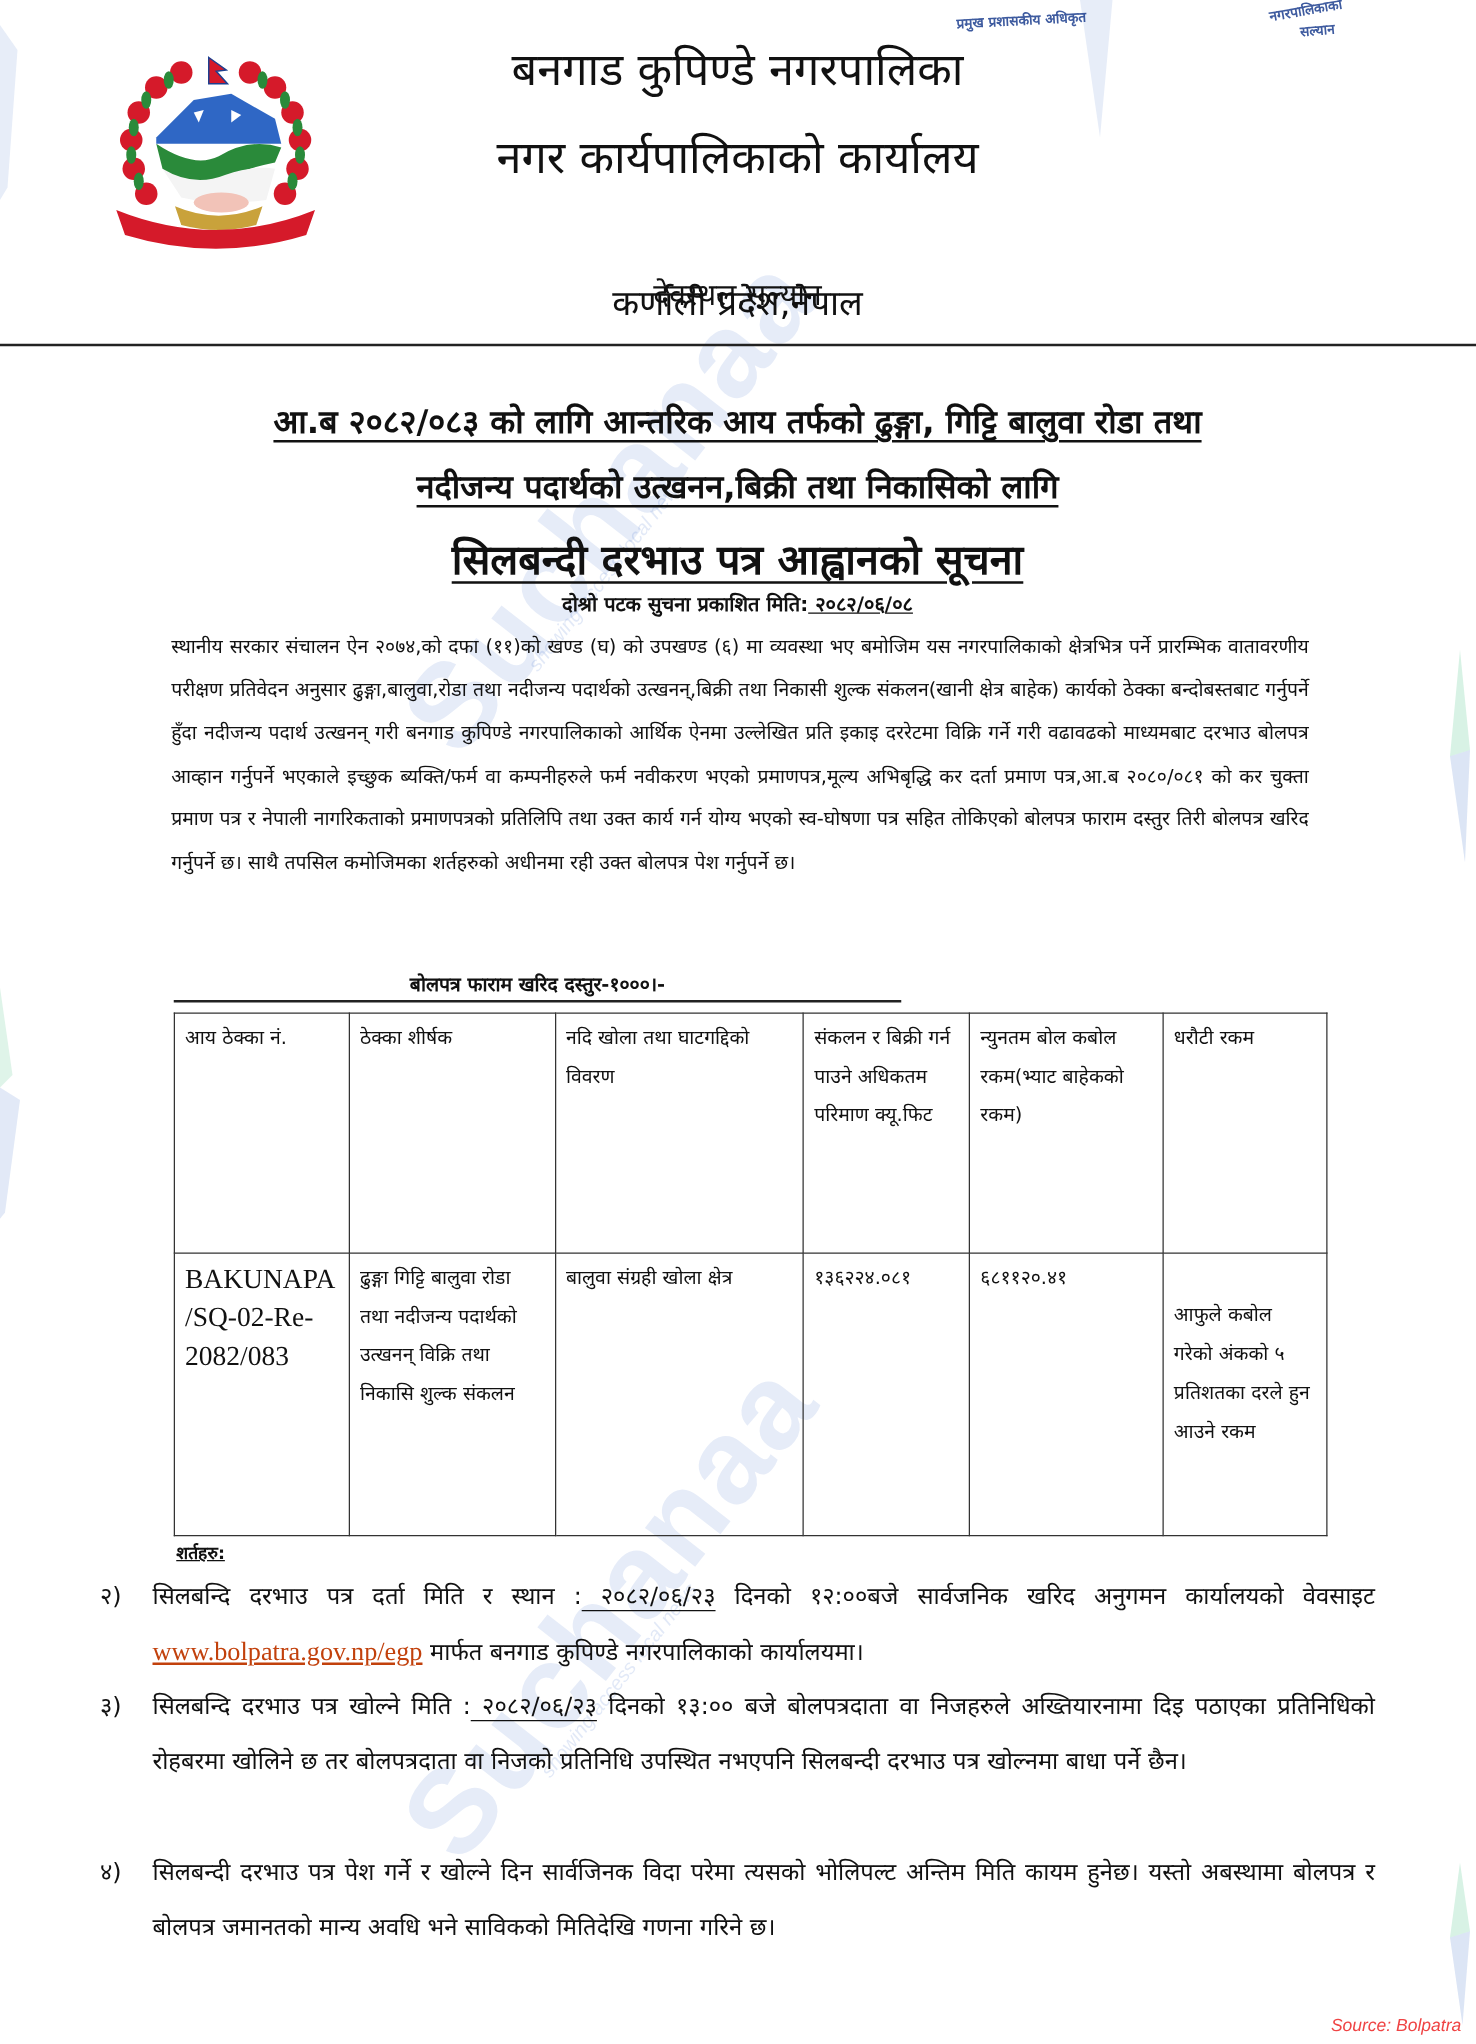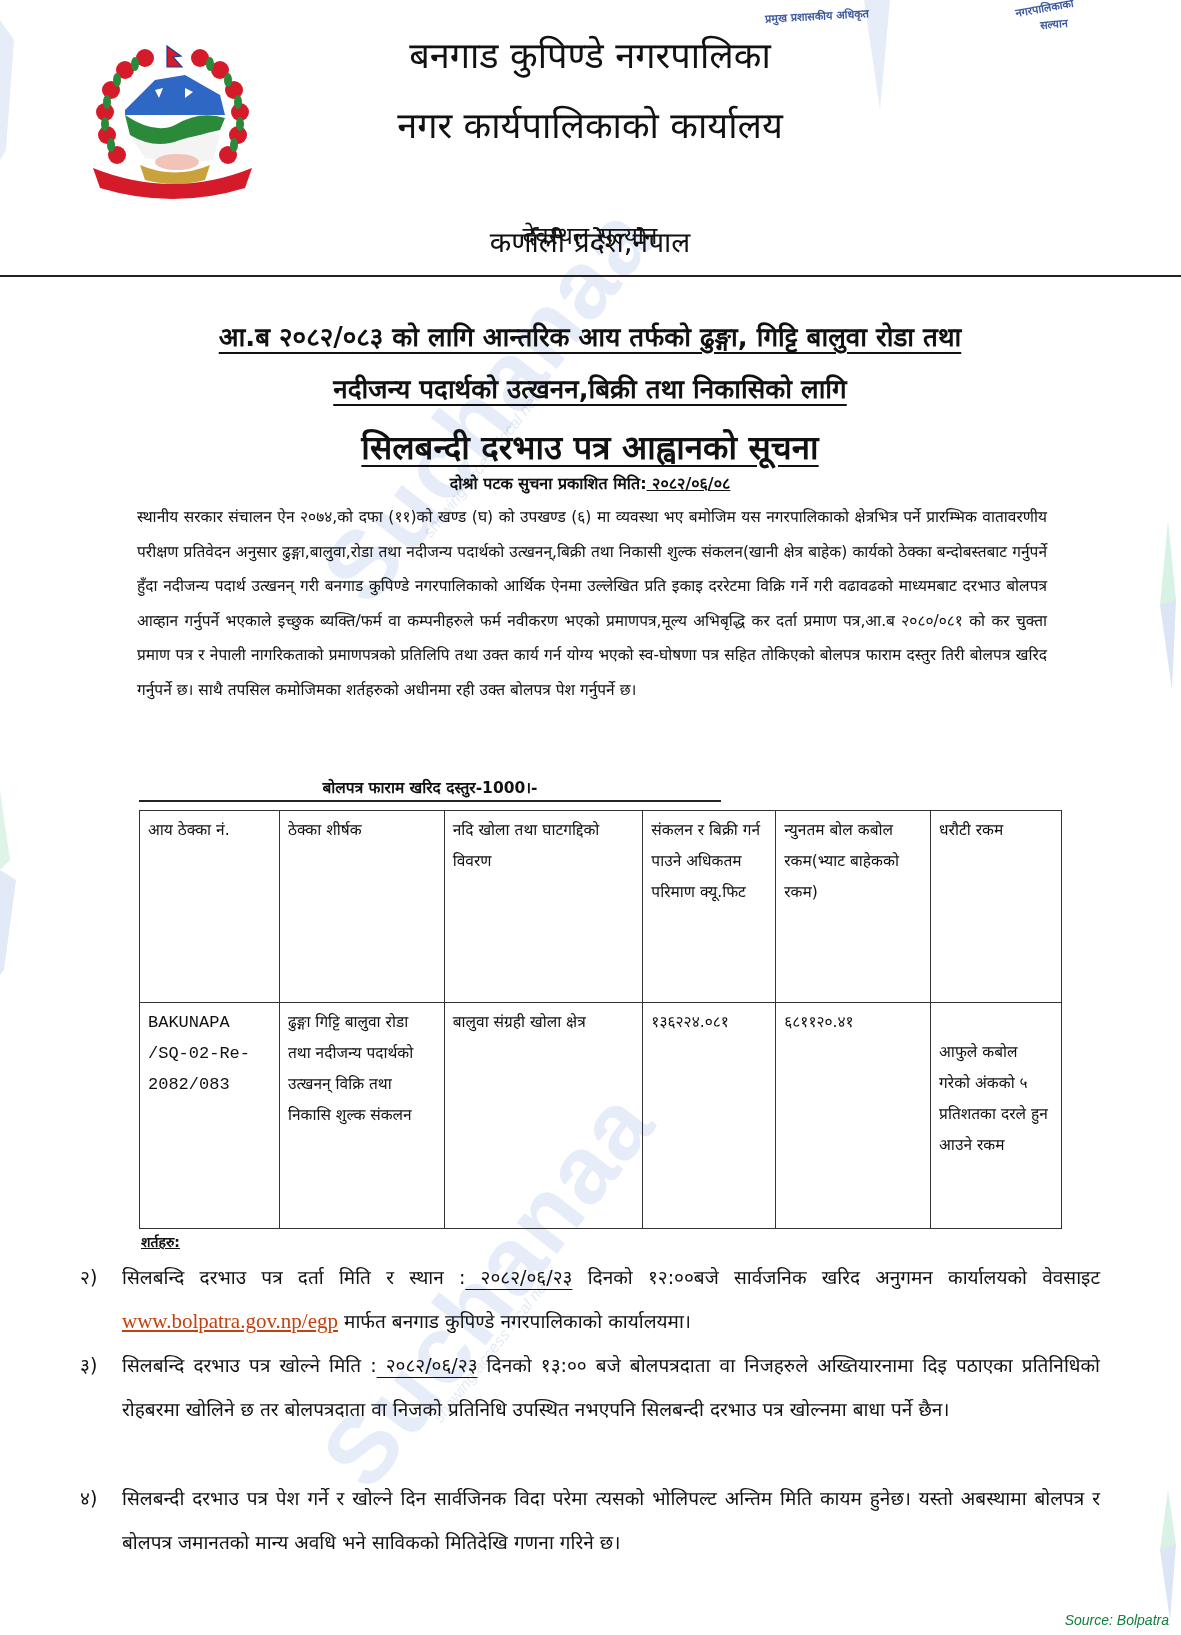--- a/index.html
+++ b/index.html
@@ -48,28 +48,28 @@
   table.bid {
     position: absolute; top: 810px; left: 139px; width: 923px; border-collapse: collapse;
     font-size: 15.5px; line-height: 31px;
   }
   table.bid td, table.bid th {
     border: 1.5px solid #333; vertical-align: top; padding: 4px 8px; font-weight: normal; text-align: left;
   }
   table.bid thead th { height: 183px; }
   table.bid tbody td { height: 187px; }
   .left { text-align: left !important; }
-  .serif { font-family: Liberation Mono, monospace; font-size: 17px; }
+  .serif { font-family: Liberation Serif, serif; font-size: 22px; }
   .terms-h { position: absolute; top: 1232px; left: 141px; font-size: 14px; font-weight: bold; text-decoration: underline; }
   .term { position: absolute; left: 80px; width: 1020px; font-size: 19px; line-height: 44px; }
   .term .num { position: absolute; left: 0; top: 0; }
   .term .body { margin-left: 42px; text-align: justify; }
   .u2 { text-decoration: underline; text-underline-offset: 5px; }
   .link { color: #c2410c; text-decoration: underline; font-family: "Liberation Serif", serif; font-size: 21px; }
-  .source { position: absolute; right: 12px; top: 1612px; font-size: 14px; font-style: italic; font-family: "Liberation Sans", sans-serif; color: #15803d; }
+  .source { position: absolute; right: 12px; top: 1612px; font-size: 14px; font-style: italic; font-family: "Liberation Sans", sans-serif; color: #ef4444; }
 </style>
 </head>
 <body>
 
 <svg class="wm-arrow" style="left:0;top:0" width="20" height="300" viewBox="0 0 20 300">
   <polygon points="0,20 14,40 6,150 0,160" fill="rgba(60,110,200,0.12)"></polygon>
 </svg>
 <svg class="wm-arrow" style="left:0;top:780px" width="20" height="200" viewBox="0 0 20 200">
   <polygon points="0,10 10,80 0,90" fill="rgba(127,211,168,0.25)"></polygon>
   <polygon points="0,90 16,100 4,190 0,195" fill="rgba(60,110,200,0.15)"></polygon>
@@ -149,21 +149,21 @@
 <div class="title t1"><span>आ.ब २०८२/०८३ को लागि आन्तरिक आय तर्फको ढुङ्गा, गिट्टि बालुवा रोडा तथा</span></div>
 <div class="title t2"><span>नदीजन्य पदार्थको   उत्खनन,बिक्री तथा निकासिको लागि</span></div>
 <div class="title t3"><span> सिलबन्दी दरभाउ पत्र   आह्वानको सूचना</span></div>
 
 <div class="pubdate">
   <span>दोश्रो पटक सुचना प्रकाशित मिति:</span><span class="u"> २०८२/०६/०८</span>
 </div>
 
 <div class="para">स्थानीय सरकार संचालन ऐन २०७४,को दफा (११)को खण्ड (घ) को उपखण्ड (६) मा व्यवस्था भए बमोजिम यस नगरपालिकाको क्षेत्रभित्र पर्ने प्रारम्भिक वातावरणीय परीक्षण प्रतिवेदन अनुसार ढुङ्गा,बालुवा,रोडा तथा नदीजन्य पदार्थको उत्खनन्,बिक्री तथा निकासी शुल्क संकलन(खानी क्षेत्र बाहेक) कार्यको ठेक्का बन्दोबस्तबाट गर्नुपर्ने हुँदा नदीजन्य पदार्थ उत्खनन् गरी बनगाड कुपिण्डे नगरपालिकाको आर्थिक ऐनमा उल्लेखित प्रति इकाइ दररेटमा विक्रि गर्ने गरी वढावढको माध्यमबाट दरभाउ बोलपत्र आव्हान गर्नुपर्ने भएकाले इच्छुक ब्यक्ति/फर्म वा कम्पनीहरुले फर्म नवीकरण भएको प्रमाणपत्र,मूल्य अभिबृद्धि कर दर्ता प्रमाण पत्र,आ.ब २०८०/०८१ को कर चुक्ता प्रमाण पत्र र नेपाली नागरिकताको प्रमाणपत्रको प्रतिलिपि तथा उक्त कार्य गर्न योग्य भएको स्व-घोषणा पत्र सहित तोकिएको बोलपत्र फाराम दस्तुर तिरी बोलपत्र खरिद गर्नुपर्ने छ। साथै तपसिल कमोजिमका शर्तहरुको अधीनमा रही उक्त बोलपत्र पेश गर्नुपर्ने छ।</div>
 
-<div class="fee">बोलपत्र फाराम खरिद दस्तुर-1000।-</div>
+<div class="fee">बोलपत्र फाराम खरिद दस्तुर-१०००।-</div>
 <div class="fee-line"></div>
 
 <table class="bid">
   <colgroup>
     <col style="width:140px">
       <col style="width:165px">
       <col style="width:199px">
     <col style="width:133px">
       <col style="width:155px">
       <col style="width:131px">

